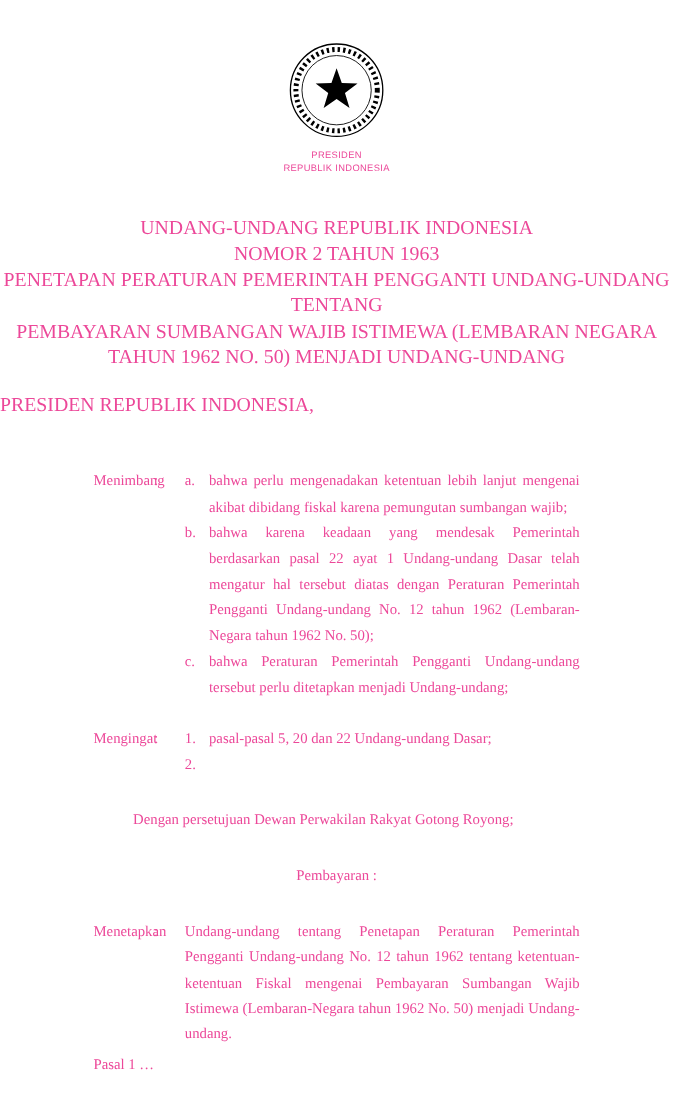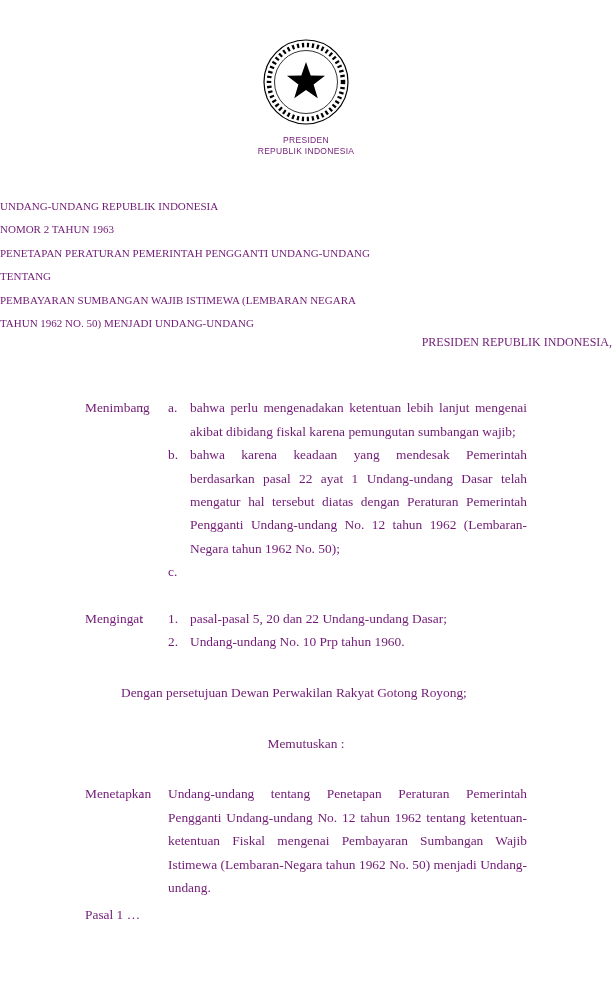--- a/index.html
+++ b/index.html
@@ -1,44 +1,46 @@
 <!DOCTYPE html>
 <html><head>
 <meta charset="utf-8">
 <style>
   html, body { margin: 0; padding: 0; background: #ffffff; }
   .page {
     width: 612px;
     height: 1008px;
     background: #ffffff;
-    color: #701a75;
+    color: #ec4899;
     font-family: "Liberation Serif", serif;
     position: relative;
     box-sizing: border-box;
     overflow: hidden;
   }
   .emblem-wrap {
     text-align: center;
     padding-top: 38px;
   }
   .emblem-caption {
     font-family: "Liberation Sans", sans-serif;
     font-size: 8.5px;
     line-height: 11px;
     letter-spacing: 0.3px;
     margin-top: 5px;
   }
   .title-block {
+    text-align: center;
     margin-top: 38px;
-    font-size: 11px;
+    font-size: 18px;
     line-height: 23.4px;
   }
   .salutation {
-    text-align: right;
-    font-size: 12px;
+    text-align: left;
+    font-size: 18px;
+    margin-top: 22px;
   }
   .content {
     padding: 0 85px;
     font-size: 13.4px;
     line-height: 23.4px;
   }
   .sec-grid {
     display: grid;
     grid-template-columns: 55px 28px 22px 1fr;
   }
@@ -98,35 +100,35 @@
     <div class="sec-grid menimbang-grid">
       <div class="col-label">Menimbang</div>
       <div class="col-colon">:</div>
       <div class="col-marker">a.</div>
       <div class="col-text">bahwa perlu mengenadakan ketentuan lebih lanjut mengenai akibat dibidang fiskal karena pemungutan sumbangan wajib;</div>
 
       <div class="col-marker">b.</div>
       <div class="col-text">bahwa karena keadaan yang mendesak Pemerintah berdasarkan pasal 22 ayat 1 Undang-undang Dasar telah mengatur hal tersebut diatas dengan Peraturan Pemerintah Pengganti Undang-undang No. 12 tahun 1962 (Lembaran-Negara tahun 1962 No. 50);</div>
 
       <div class="col-marker">c.</div>
+      <div class="col-text">bahwa Peraturan Pemerintah Pengganti Undang-undang tersebut perlu ditetapkan menjadi Undang-undang;</div>
     </div>
 
     <div class="sec-grid mengingat-grid">
       <div class="col-label">Mengingat</div>
       <div class="col-colon">:</div>
       <div class="col-marker">1.</div>
       <div class="col-text">pasal-pasal 5, 20 dan 22 Undang-undang Dasar;</div>
 
       <div class="col-marker">2.</div>
-      <div class="col-text">Undang-undang No. 10 Prp tahun 1960.</div>
     </div>
 
     <div class="agreement">Dengan persetujuan Dewan Perwakilan Rakyat Gotong Royong;</div>
 
-    <div class="memutuskan">Memutuskan :</div>
+    <div class="memutuskan">Pembayaran :</div>
 
     <div class="sec-grid menetapkan-grid">
       <div class="col-label">Menetapkan</div>
       <div class="col-colon">:</div>
       <div class="col-text-wide">Undang-undang tentang Penetapan Peraturan Pemerintah Pengganti Undang-undang No. 12 tahun 1962 tentang ketentuan-ketentuan Fiskal mengenai Pembayaran Sumbangan Wajib Istimewa (Lembaran-Negara tahun 1962 No. 50) menjadi Undang-undang.</div>
     </div>
 
     <div class="continuation">Pasal 1 …</div>
 
   </div>

